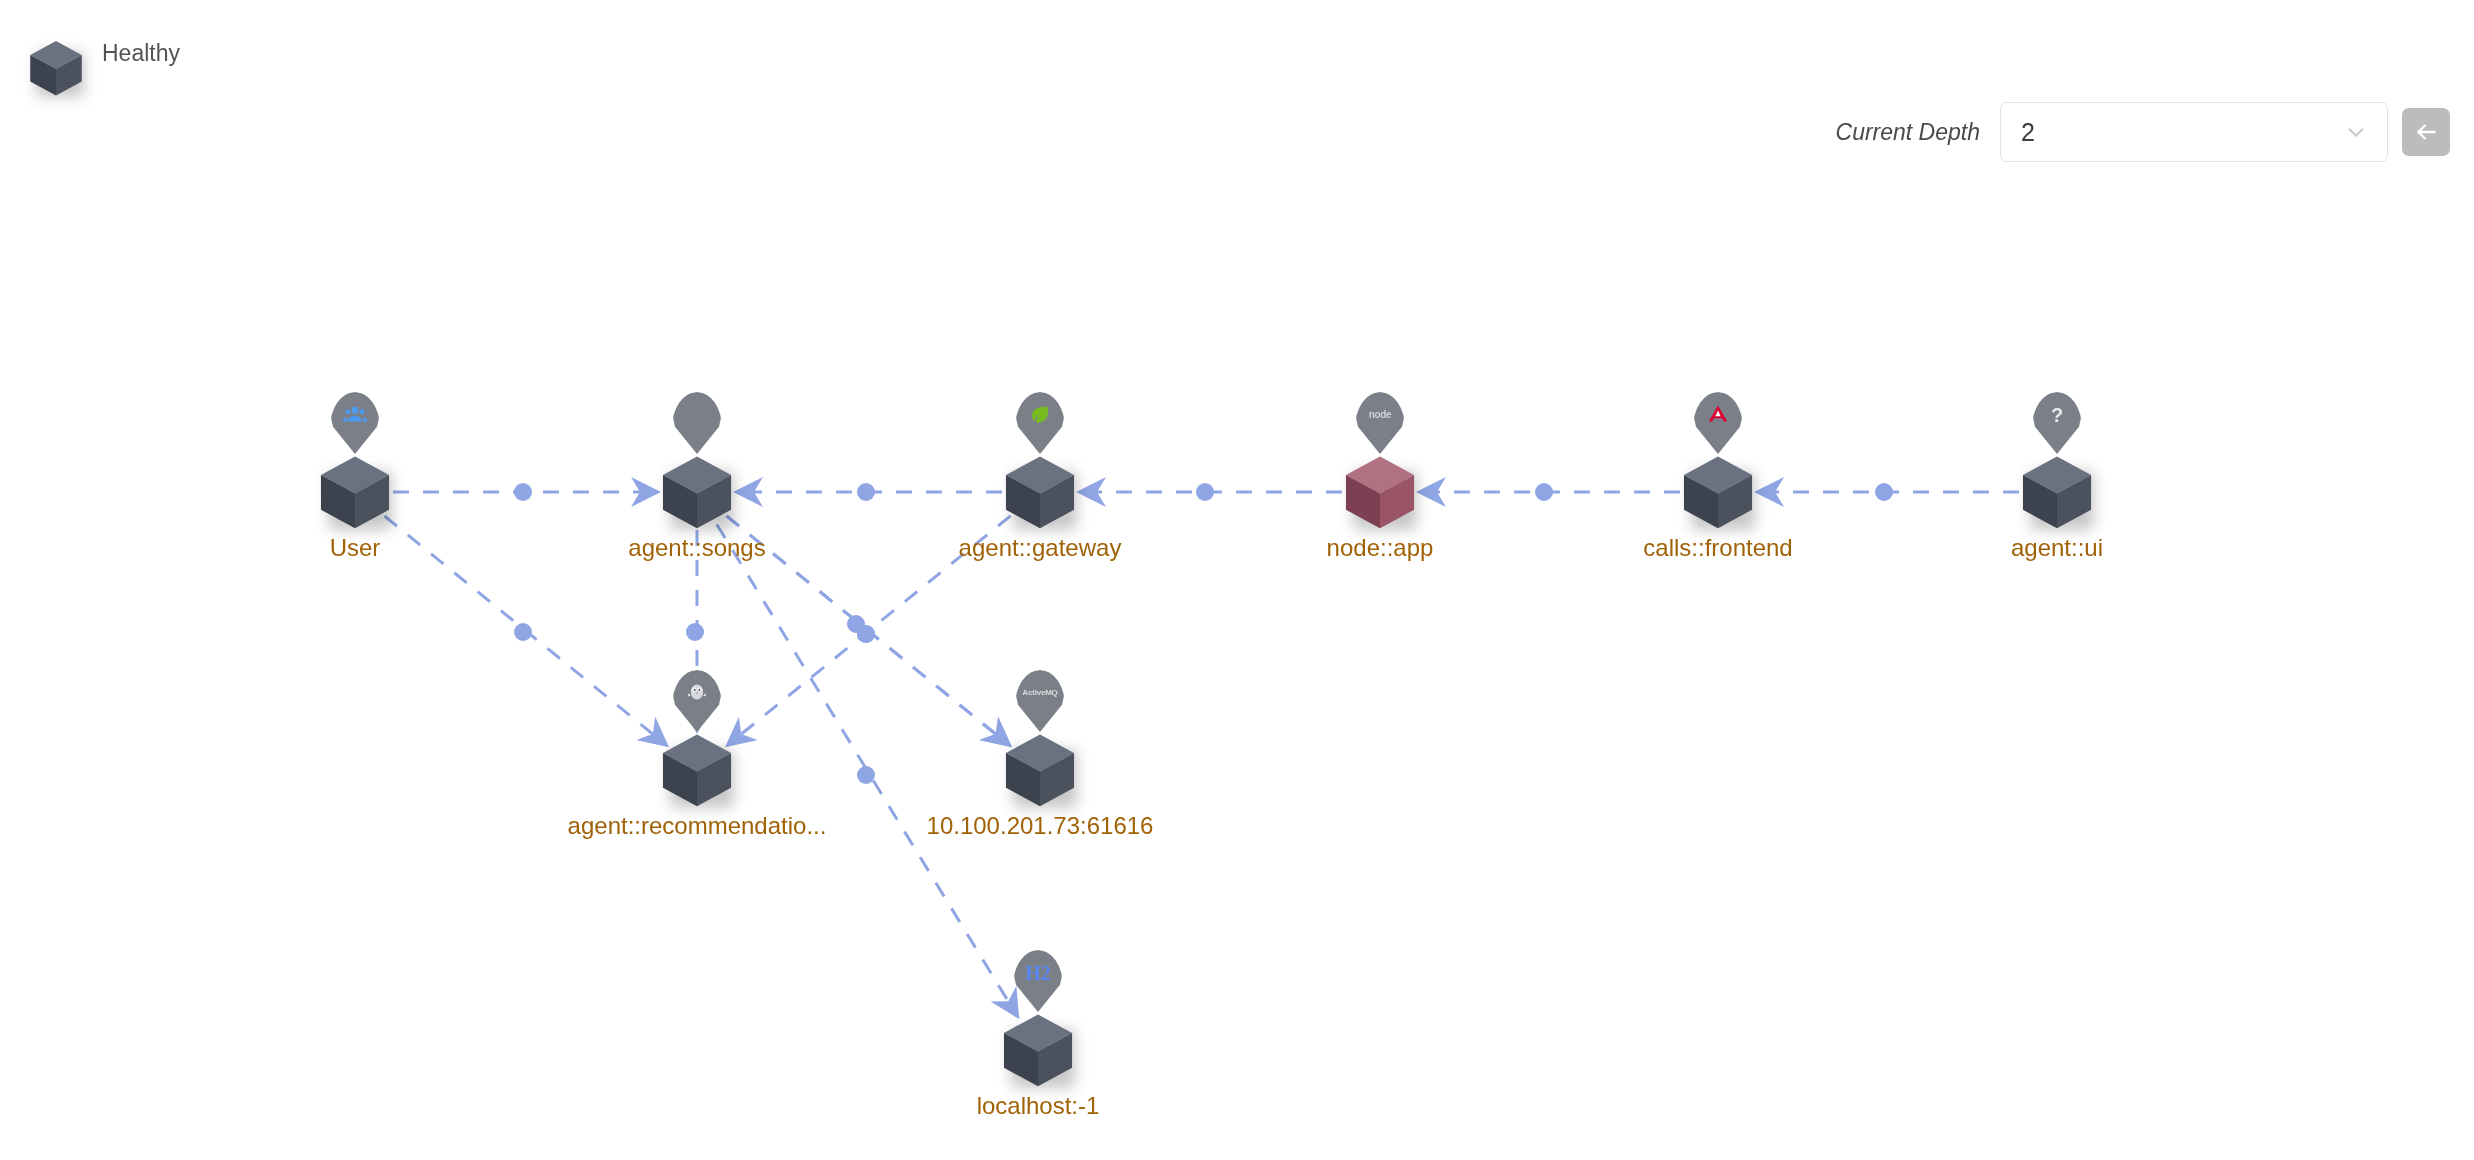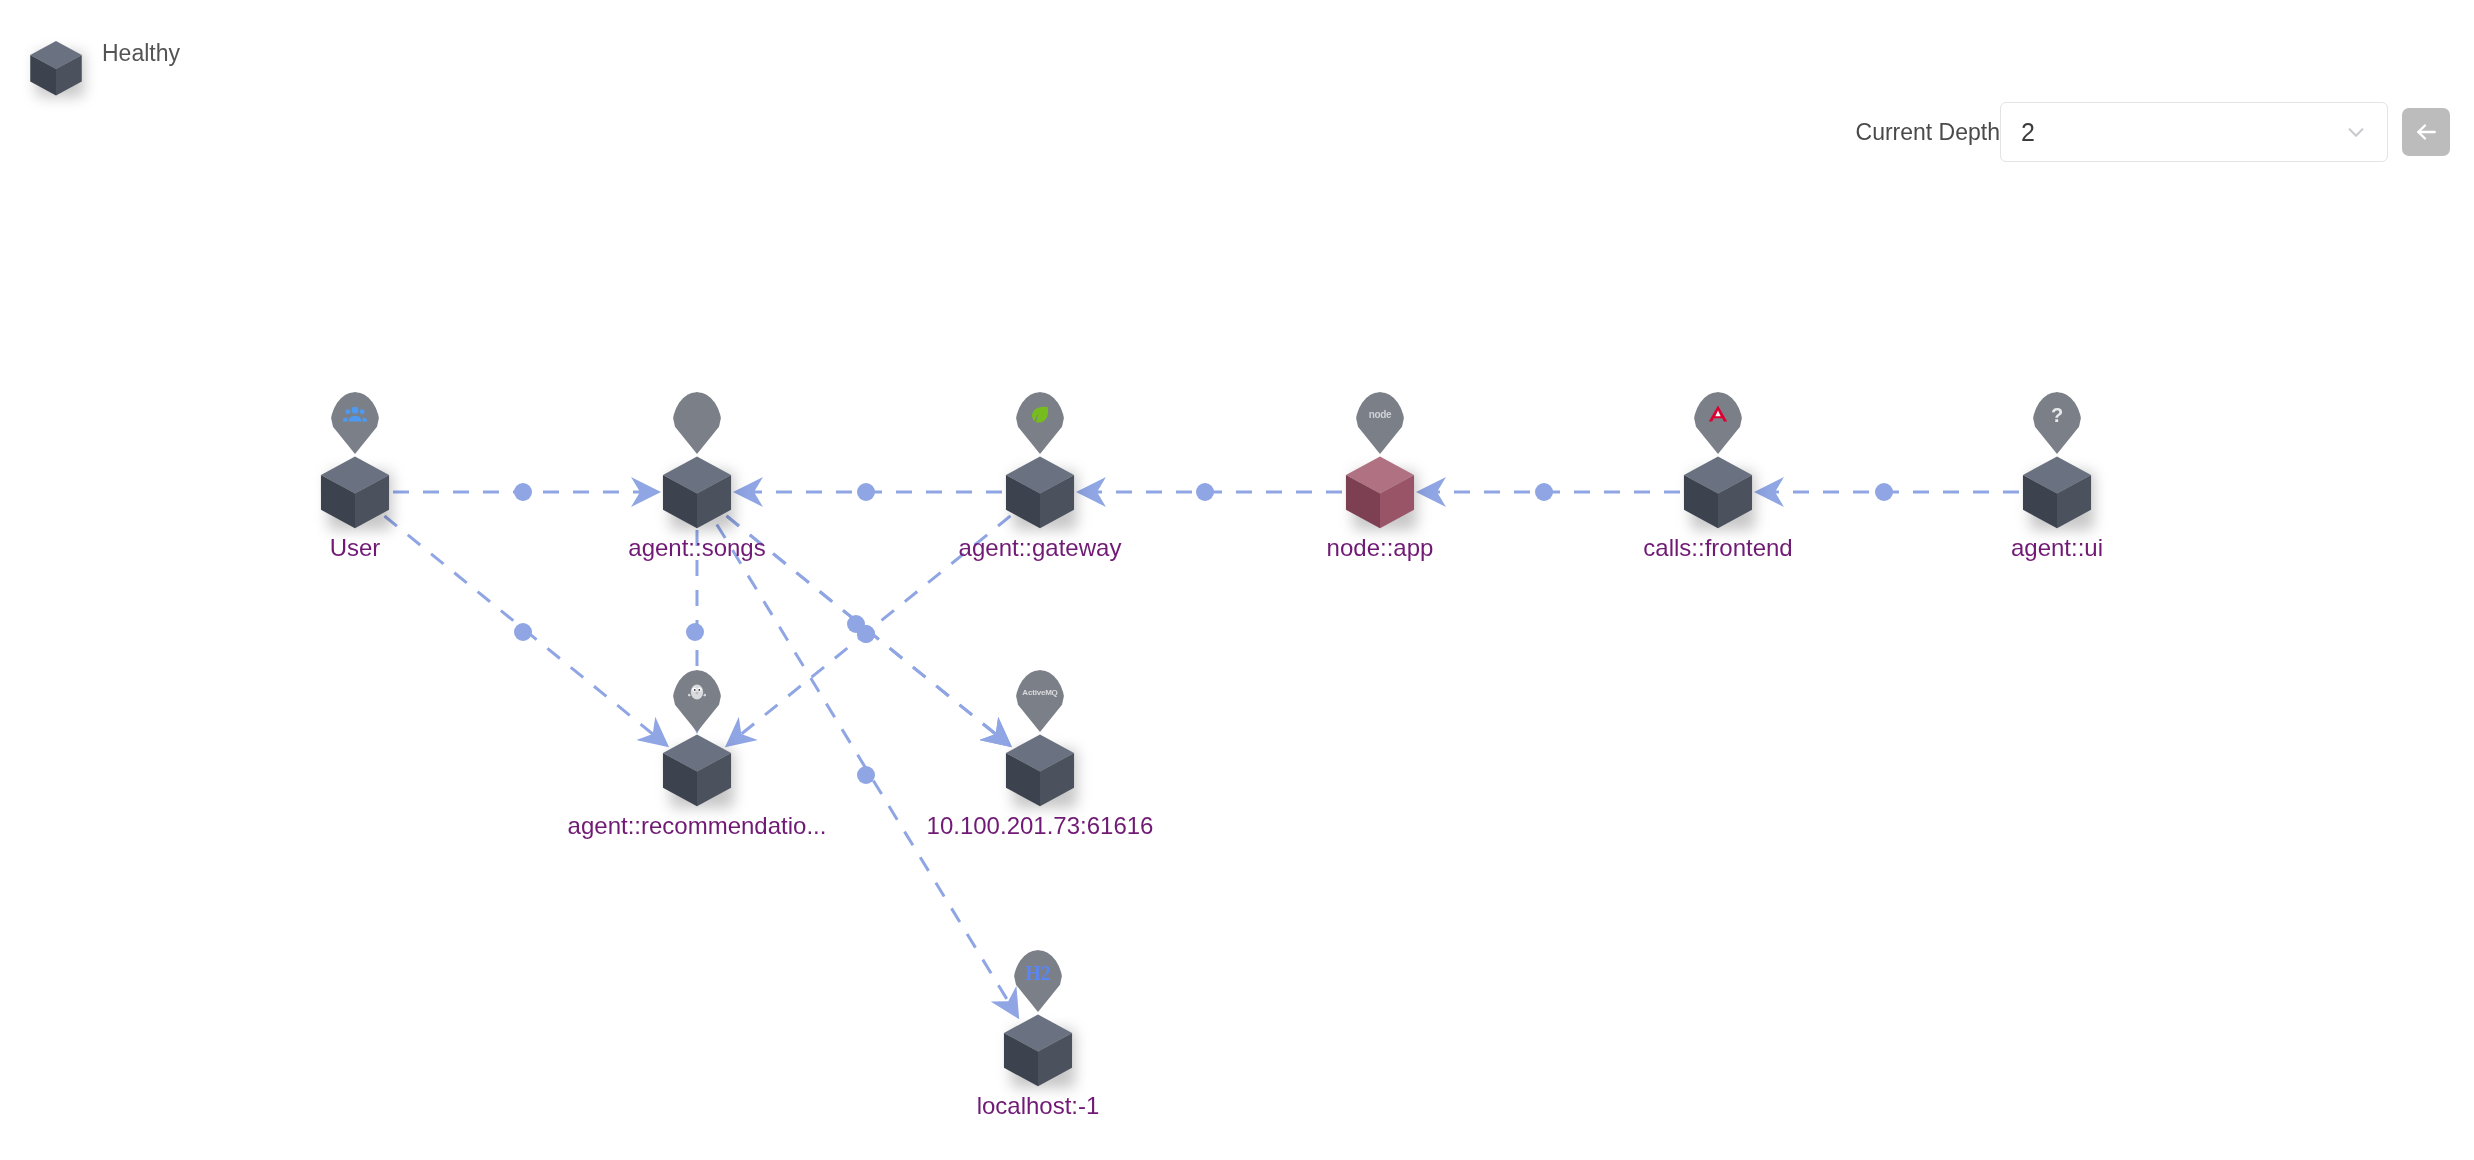--- a/index.html
+++ b/index.html
@@ -84,21 +84,23 @@
     position: absolute;
     right: 24px;
     top: 102px;
     display: flex;
     align-items: center;
     z-index: 40;
   }
   #depth-label {
     font-size: 23px;
     color: #4a4a4a;
+    margin-right: 20px;
     white-space: nowrap;
+    font-style: italic;
   }
   #depth-select {
     position: relative;
     width: 388px;
     height: 60px;
     border: 1px solid #e3e3e5;
     border-radius: 6px;
     background: #ffffff;
     display: flex;
     align-items: center;
@@ -194,21 +196,21 @@
     color: #ffffff;
     line-height: 1;
     overflow: hidden;
   }
   .node-label {
     position: absolute;
     top: 42px;
     left: 0;
     transform: translateX(-50%);
     font-size: 24px;
-    color: #701a75;
+    color: #a16207;
     white-space: nowrap;
     font-family: "Liberation Sans", sans-serif;
   }
 
   
   .glyph-h2      { color: #5a86f5; font-family: "Liberation Serif", serif; font-size: 20px; }
   .glyph-activemq{ color: #d9dadd; font-size: 8px; font-weight: bold; letter-spacing: -0.2px; }
   .glyph-node    { color: #cfd3d6; font-size: 10px; font-weight: bold; letter-spacing: -0.3px; }
   .glyph-q       { color: #e8e9eb; font-size: 20px; font-weight: bold; }
   .glyph-empty   { display: none; }

